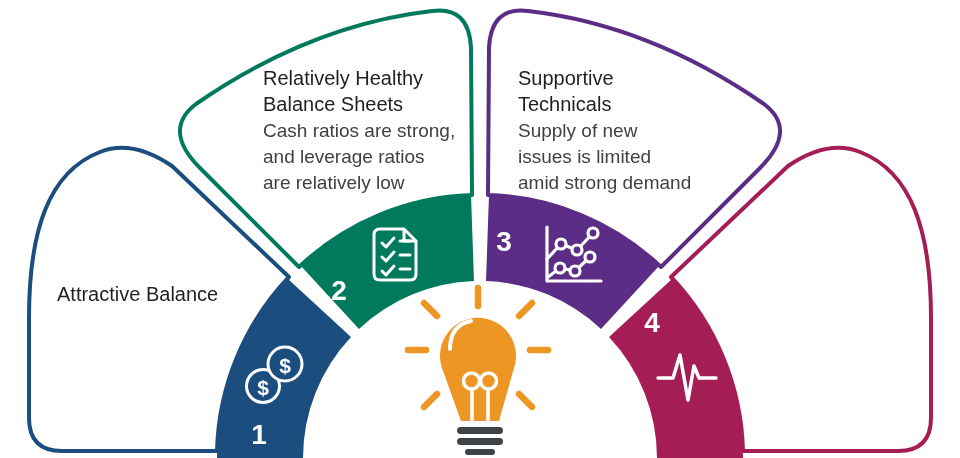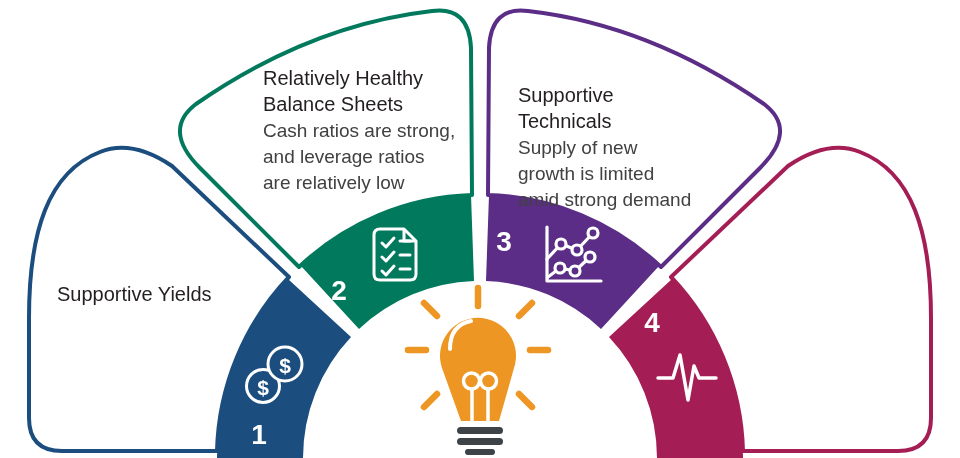--- a/index.html
+++ b/index.html
@@ -94,33 +94,33 @@
       </g>
       <g fill="#3E4347">
         <rect x="457" y="427" width="46" height="7" rx="3.5"></rect>
         <rect x="457" y="438" width="46" height="7" rx="3.5"></rect>
         <rect x="465" y="449" width="30" height="6" rx="3"></rect>
       </g>
     </g>
   </svg>
 
   <div class="tblock" style="left:57px;top:281px;width:205px;">
-    <div class="title">Supportive Yields</div>
+    <div class="title">Attractive Balance</div>
   </div>
 
   <div class="tblock" style="left:263px;top:65px;width:230px;">
     <div class="title">Relatively Healthy
 Balance Sheets</div>
     <div class="body">Cash ratios are strong,
 and leverage ratios
 are relatively low</div>
   </div>
 
-  <div class="tblock" style="left:518px;top:82px;width:220px;">
+  <div class="tblock" style="left:518px;top:65px;width:220px;">
     <div class="title">Supportive
 Technicals</div>
     <div class="body">Supply of new
-growth is limited
+issues is limited
 amid strong demand</div>
   </div>
 
 
 </div>
 
 </body></html>

